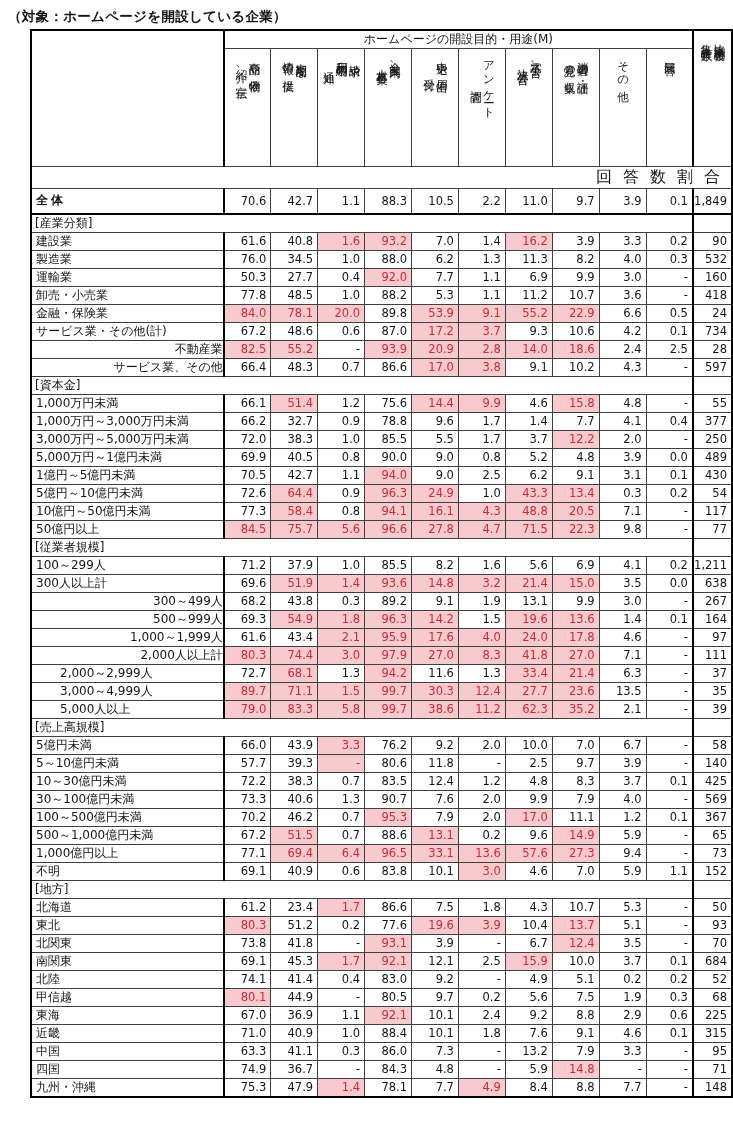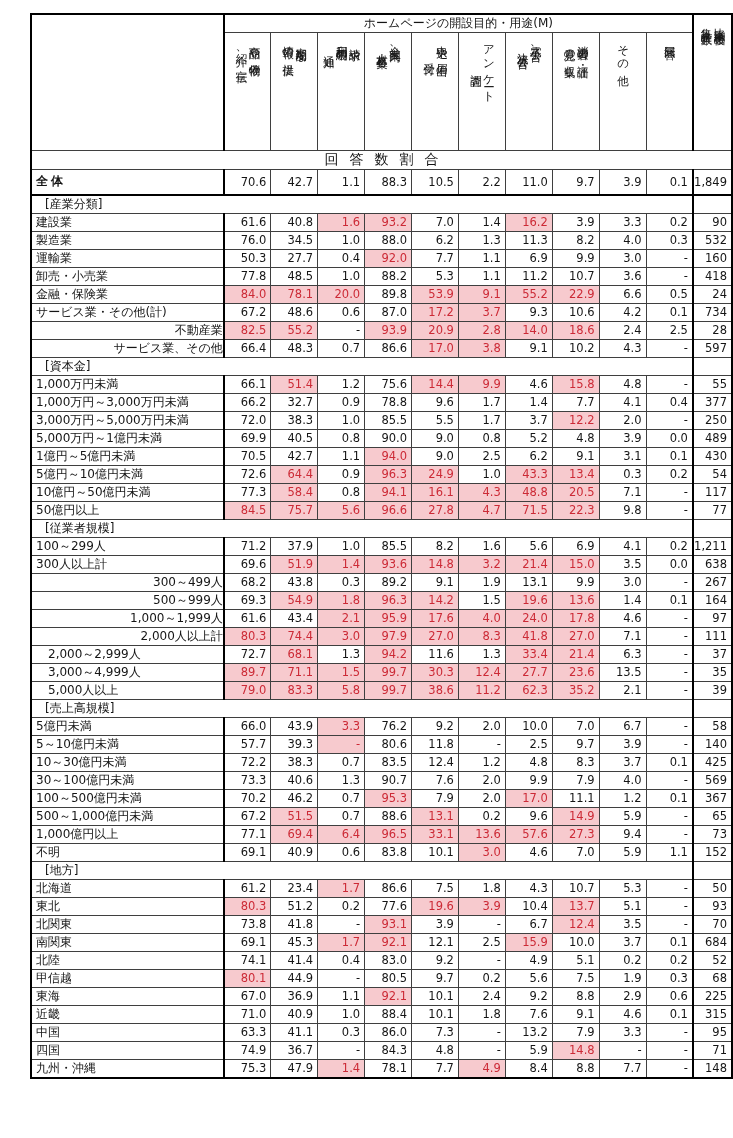--- a/index.html
+++ b/index.html
@@ -29,34 +29,35 @@
   tr.r-ratio{height:17px;}
   tr.r-total{height:25px;}
   tr.r-sec{height:16px;}
   tr.r-data{height:18px;}
   .bl{border-left:2px solid var(--heavy) !important;}
   .mainhead{font-size:12px;text-align:center;white-space:nowrap;margin-left:44px;}
   .vhdr{vertical-align:top;}
   .vwrap{display:flex;justify-content:center;align-items:flex-start;padding-top:4px;}
   .vtext{writing-mode:vertical-rl;}
   .vtext div{font-size:11.5px;line-height:13px;letter-spacing:1.5px;white-space:nowrap;}
-  .ratiocell{font-size:14px;text-align:center;letter-spacing:11px;text-indent:11px;}
+  .ratiocell{font-size:16px;text-align:right;letter-spacing:11px;text-indent:11px;}
   .rowlabel{font-size:12px;text-align:left;padding-left:4px;white-space:nowrap;}
-  .seclabel{font-size:12px;text-align:left;padding-left:13px;white-space:nowrap;}
+  .seclabel{font-size:12px;text-align:left;padding-left:3px;white-space:nowrap;}
   .ind1{padding-left:10px;text-align:right;}
-  .ind2{padding-left:16px;margin-left:28px;}
+  .ind2{padding-left:28px;margin-left:28px;}
   td.num{font-size:11.5px;text-align:right;padding-right:4px;white-space:nowrap;}
   td.hl{background:var(--hl-bg);color:var(--hl-text);}
   tr.r-total td{border-bottom:2px solid var(--heavy);}
   tr.r-total .rowlabel{font-weight:bold;letter-spacing:3px;}
 </style>
 </head>
 <body>
 
 <div class="page">
+  <div class="title">（対象：ホームページを開設している企業）</div>
 
   <table>
     <colgroup>
       <col class="c-label">
         <col class="c-val">
         <col class="c-val">
         <col class="c-val">
         <col class="c-val">
         <col class="c-val">
         <col class="c-val">

